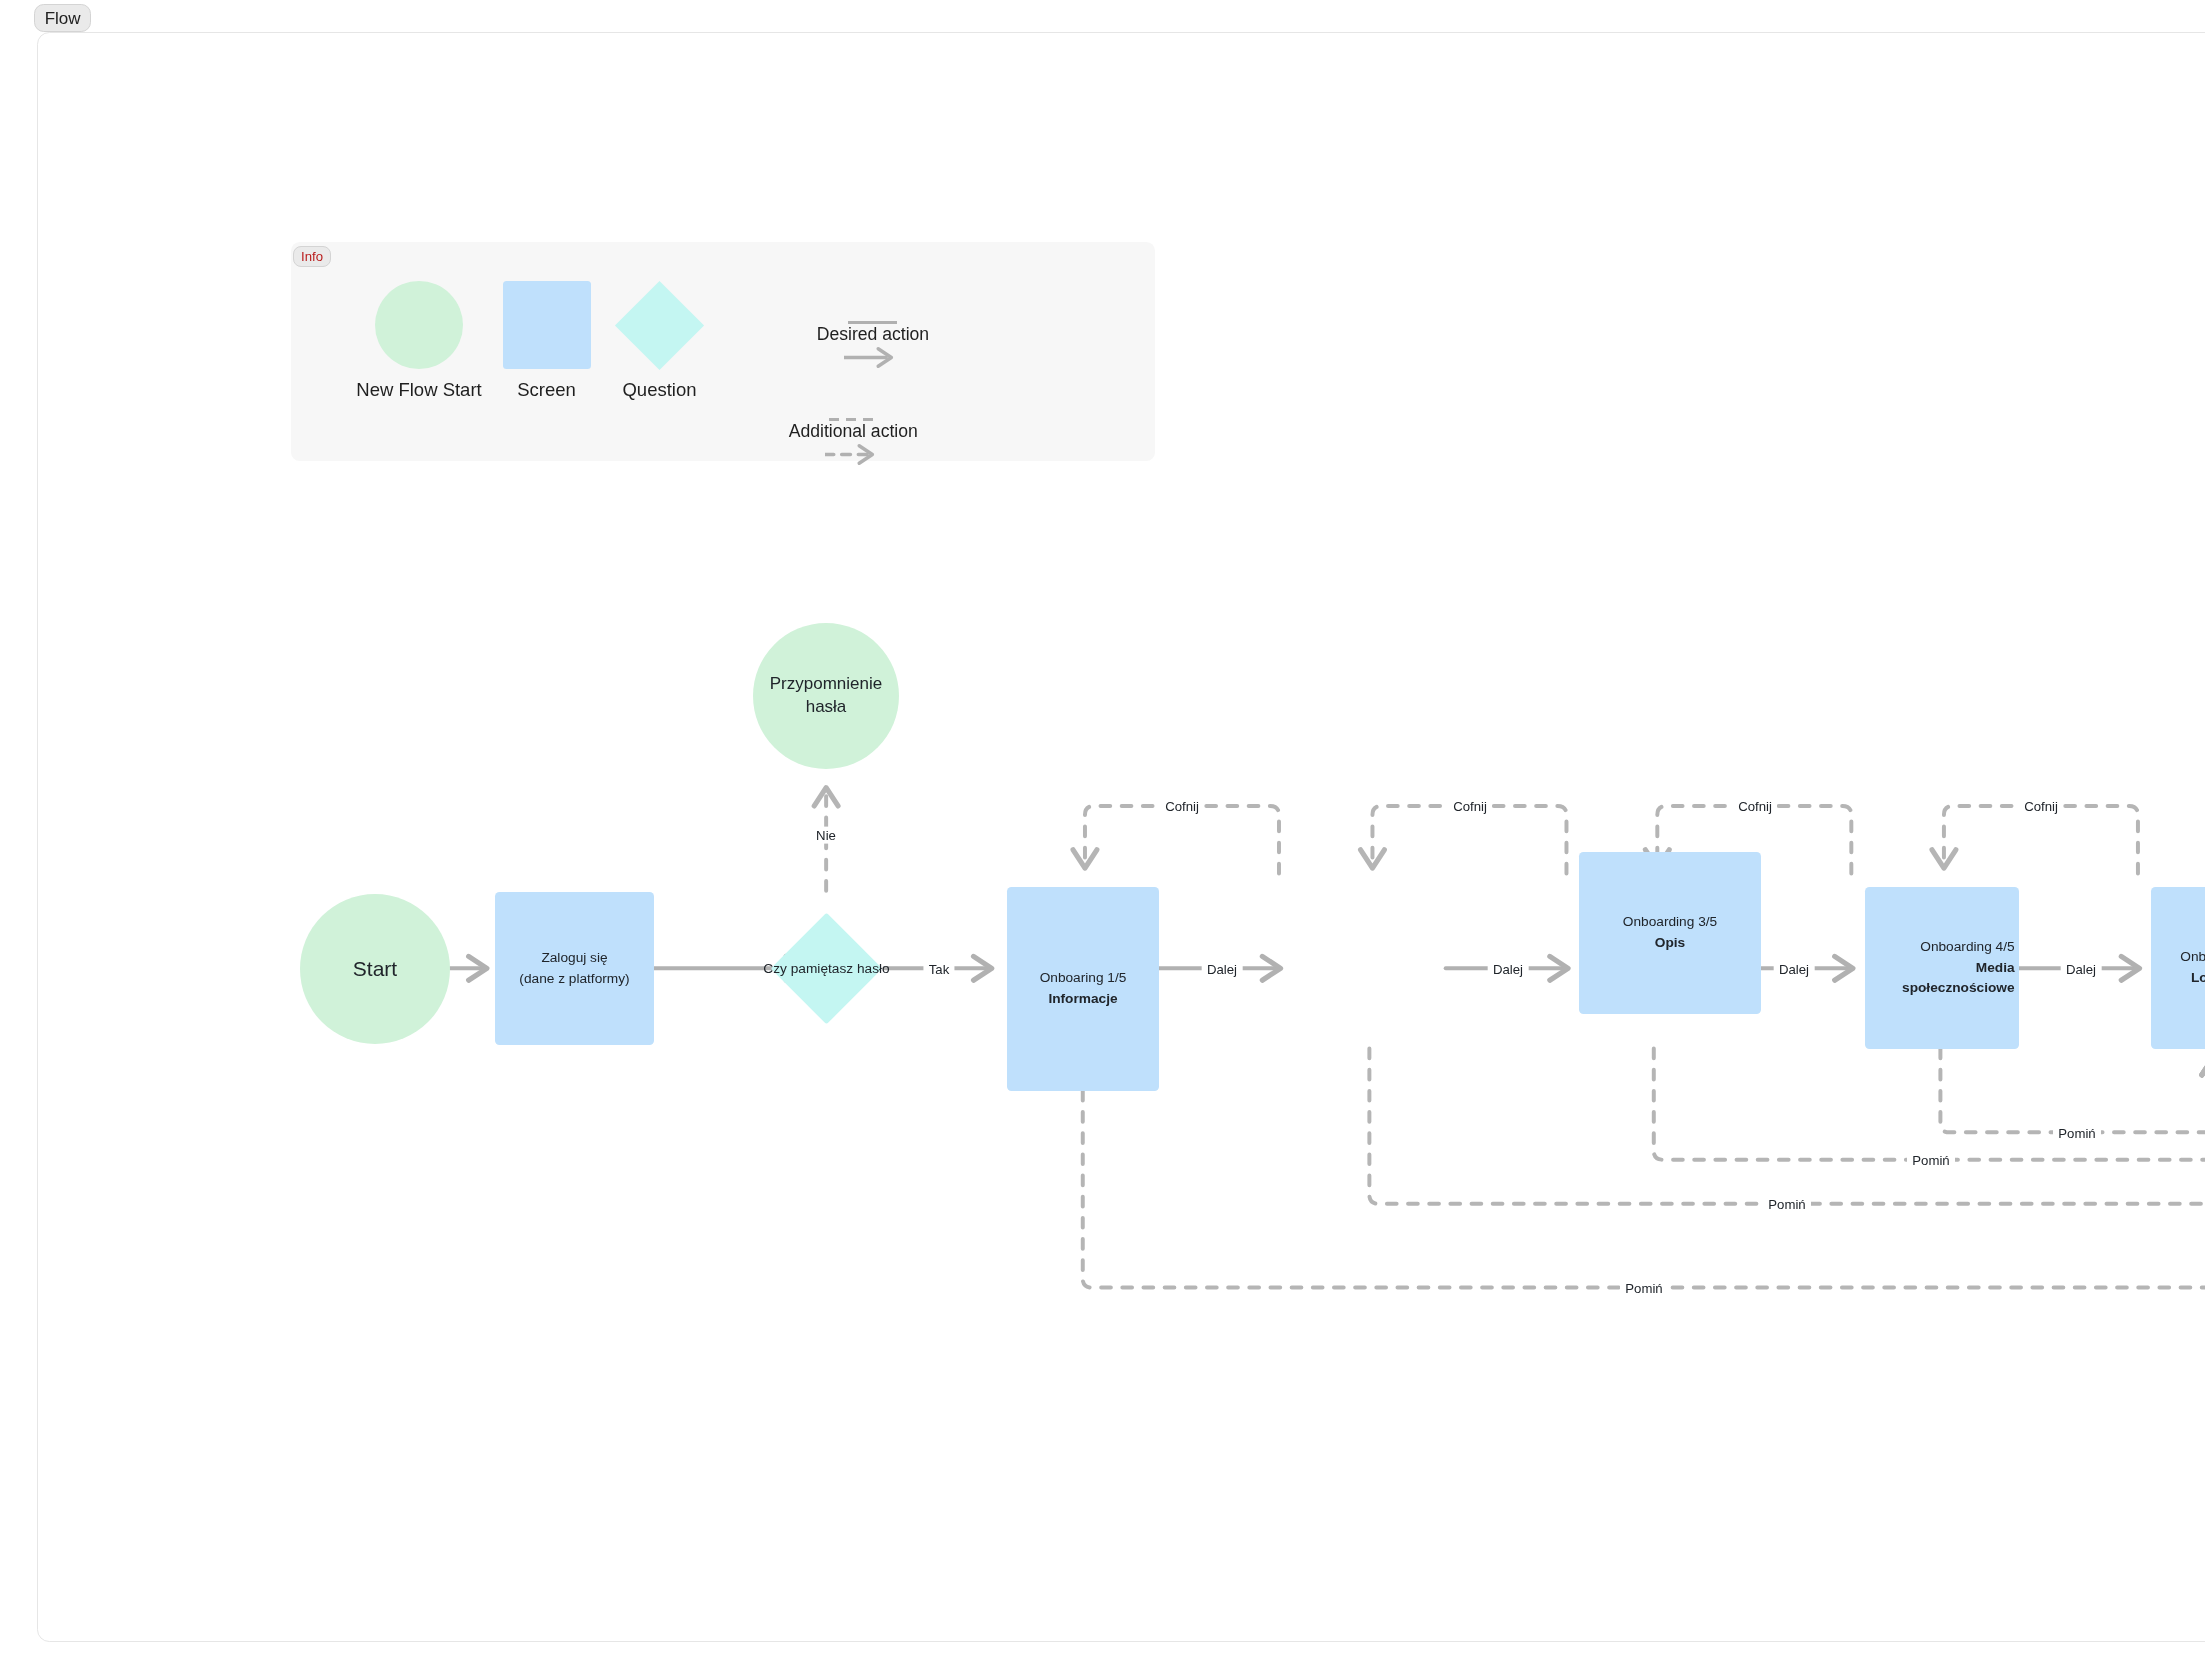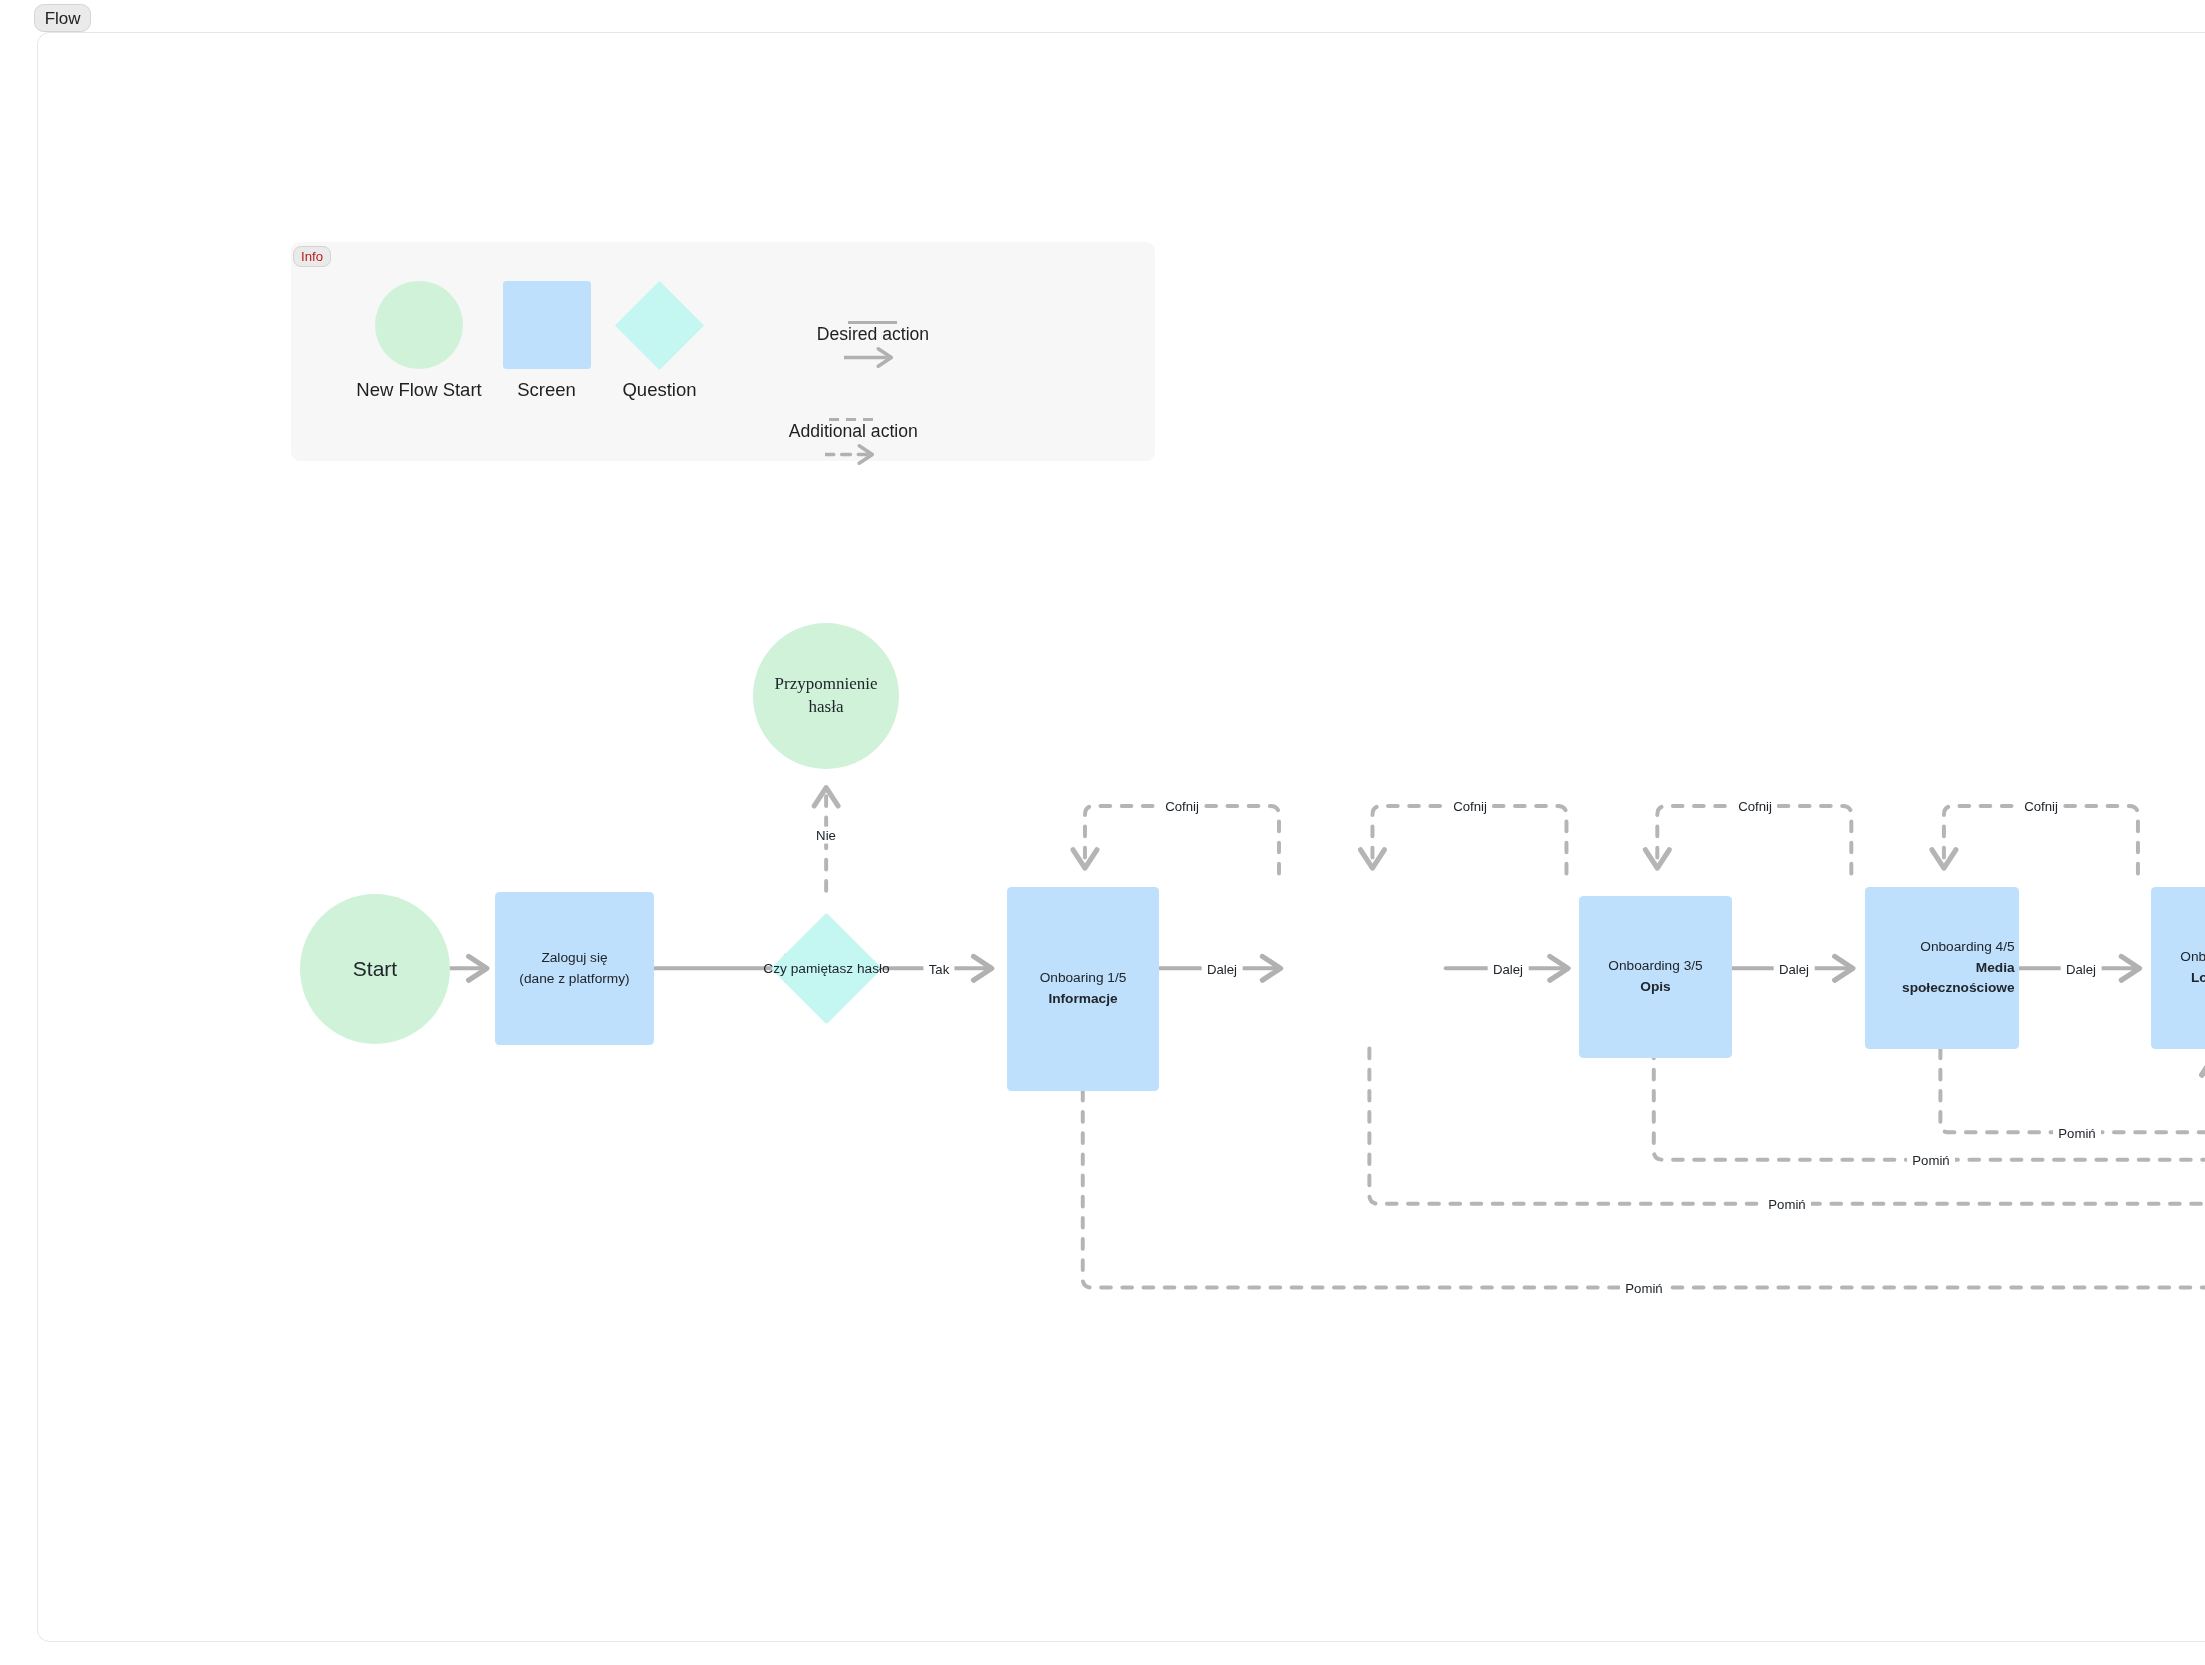--- a/index.html
+++ b/index.html
@@ -303,35 +303,35 @@
     </div>
   </div>
 
   <div class="diamond-wrap" style="left:747px; top:889px; width:159px; height:159px;">
     <div class="diamond-shape"></div>
     <div class="diamond-text">
       <span>Czy pamiętasz hasło</span>
     </div>
   </div>
 
-  <div class="node circle green" style="left:753px; top:623px; width:146px; height:146px;font-family:Liberation Serif, serif;">
+  <div class="node circle green" style="left:753px; top:623px; width:146px; height:146px;">
     <div class="inner">
       <div style="font-size:17px; line-height:1.35;">Przypomnienie hasła</div>
     </div>
   </div>
 
   <div class="node blue" style="left:1007px; top:887px; width:152px; height:204px;">
     <div class="inner">
       <div class="n-title">Onboaring 1/5</div>
       <div class="n-sub">Informacje</div>
     </div>
   </div>
 
 
-  <div class="node blue" style="left:1579px; top:896px; width:153px; height:162px;">
+  <div class="node blue" style="left:1579px; top:852px; width:182px; height:162px;">
     <div class="inner">
       <div class="n-title">Onboarding 3/5</div>
       <div class="n-sub">Opis</div>
     </div>
   </div>
 
   <div class="node blue" style="left:1865px; top:887px; width:154px; height:162px;text-align:right;">
     <div class="inner">
       <div class="n-title">Onboarding 4/5</div>
       <div class="n-sub">Media społecznościowe</div>

